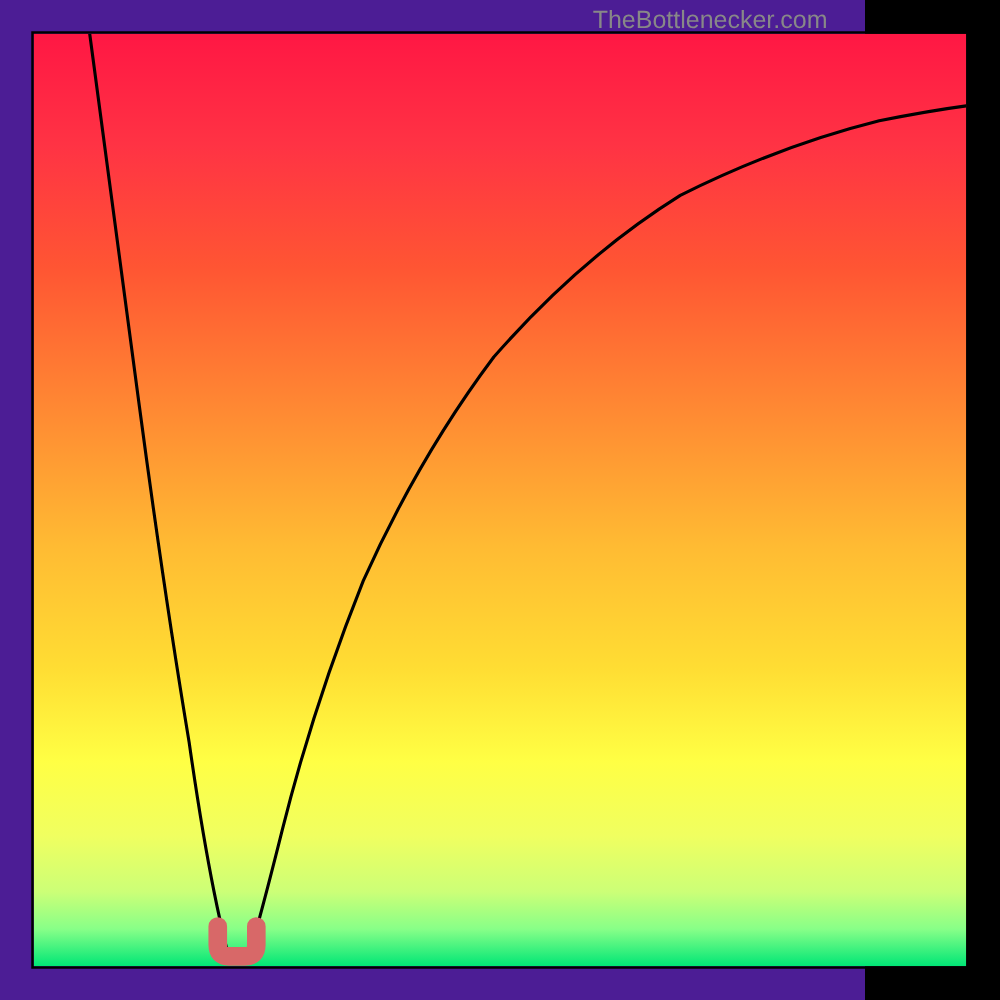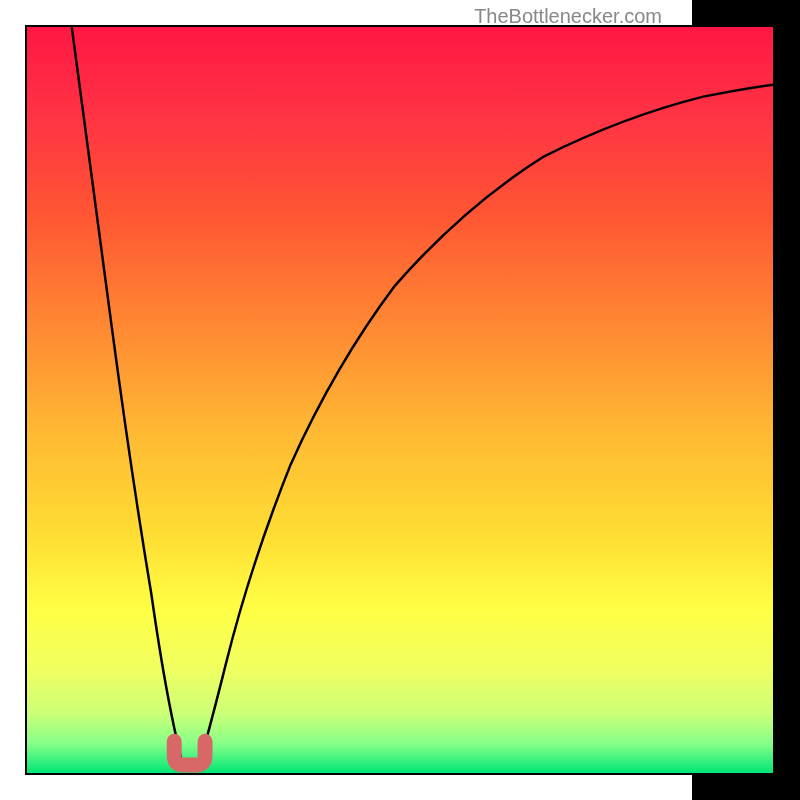--- a/index.html
+++ b/index.html
@@ -11,21 +11,21 @@
       width: 800px;
       height: 800px;
       overflow: hidden;
       background: #000;
       font-family: Arial, sans-serif;
     }
     .chart-container {
       position: relative;
       width: 692px;
       height: 800px;
-      background: #ffffff;
+      background: #4c1d95;
       padding-left: 42px;
     }
     .chart-frame {
       position: absolute;
       left: 25px;
       top: 25px;
       width: 750px;
       height: 750px;
       border: 2px solid #000;
     }

